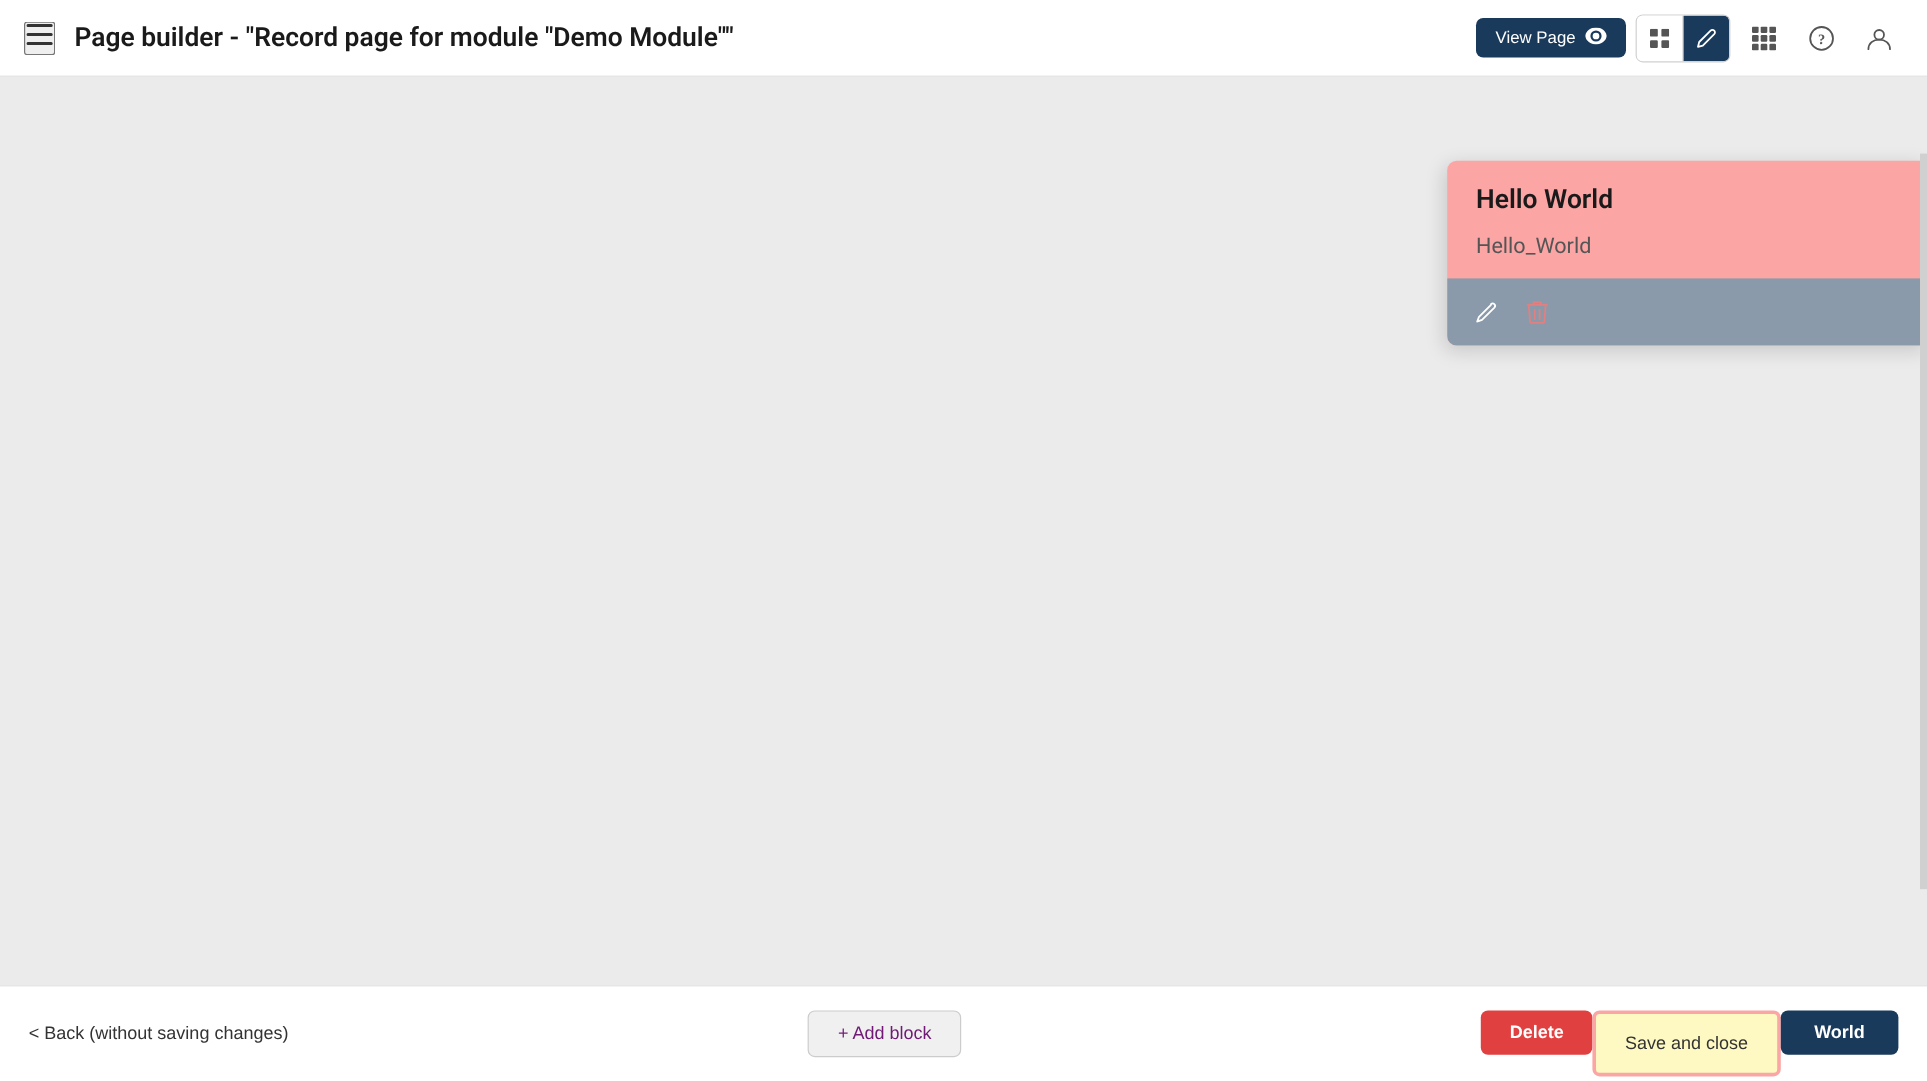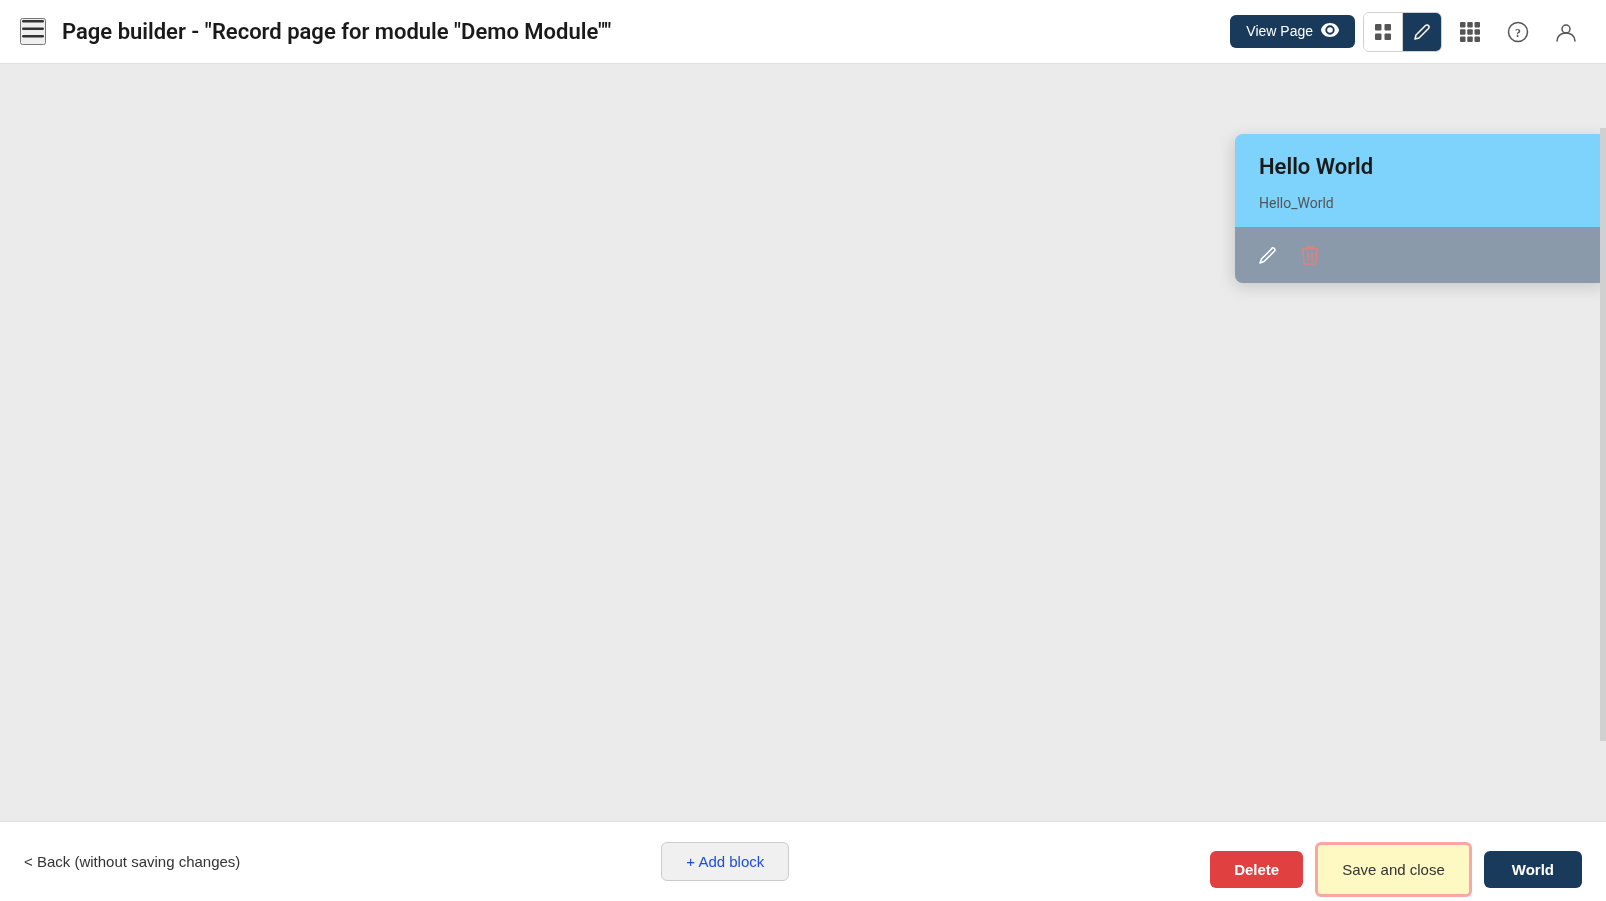--- a/index.html
+++ b/index.html
@@ -125,37 +125,37 @@
       left: 0;
       right: 0;
       bottom: 80px;
     }
 
     
     .popup-card {
       position: absolute;
       top: 70px;
       right: 0px;
-      width: 371px;
-      background: #7dd3fc;
+      width: 400px;
+      background: #fca5a5;
       border-radius: 8px 0 0 8px;
       box-shadow: -2px 4px 16px rgba(0,0,0,0.15);
       overflow: hidden;
     }
 
     .popup-card-title {
       padding: 20px 24px 8px 24px;
       font-size: 22px;
       font-weight: 600;
       color: #1a1a1a;
     }
 
     .popup-card-subtitle {
       padding: 8px 24px 16px 24px;
-      font-size: 14px;
+      font-size: 18px;
       color: #555;
     }
 
     .popup-card-actions {
       background: #8a9aaa;
       padding: 12px 16px;
       display: flex;
       align-items: center;
       gap: 8px;
     }
@@ -222,27 +222,27 @@
     }
 
     .add-block-btn {
       background: #f0f0f0;
       border: 1px solid #ccc;
       border-radius: 6px;
       padding: 10px 24px;
       font-size: 15px;
       font-weight: 500;
       cursor: pointer;
-      color: #1d4ed8;
+      color: #701a75;
     }
 
     .footer-right {
       display: flex;
-      align-items: center;
-      gap: 12px;
+      align-items: flex-start;
+      gap: 0;
       margin-top: 16px;
     }
 
     .delete-btn {
       background: #e04040;
       color: #fff;
       border: none;
       border-radius: 6px;
       padding: 10px 24px;
       font-size: 15px;

